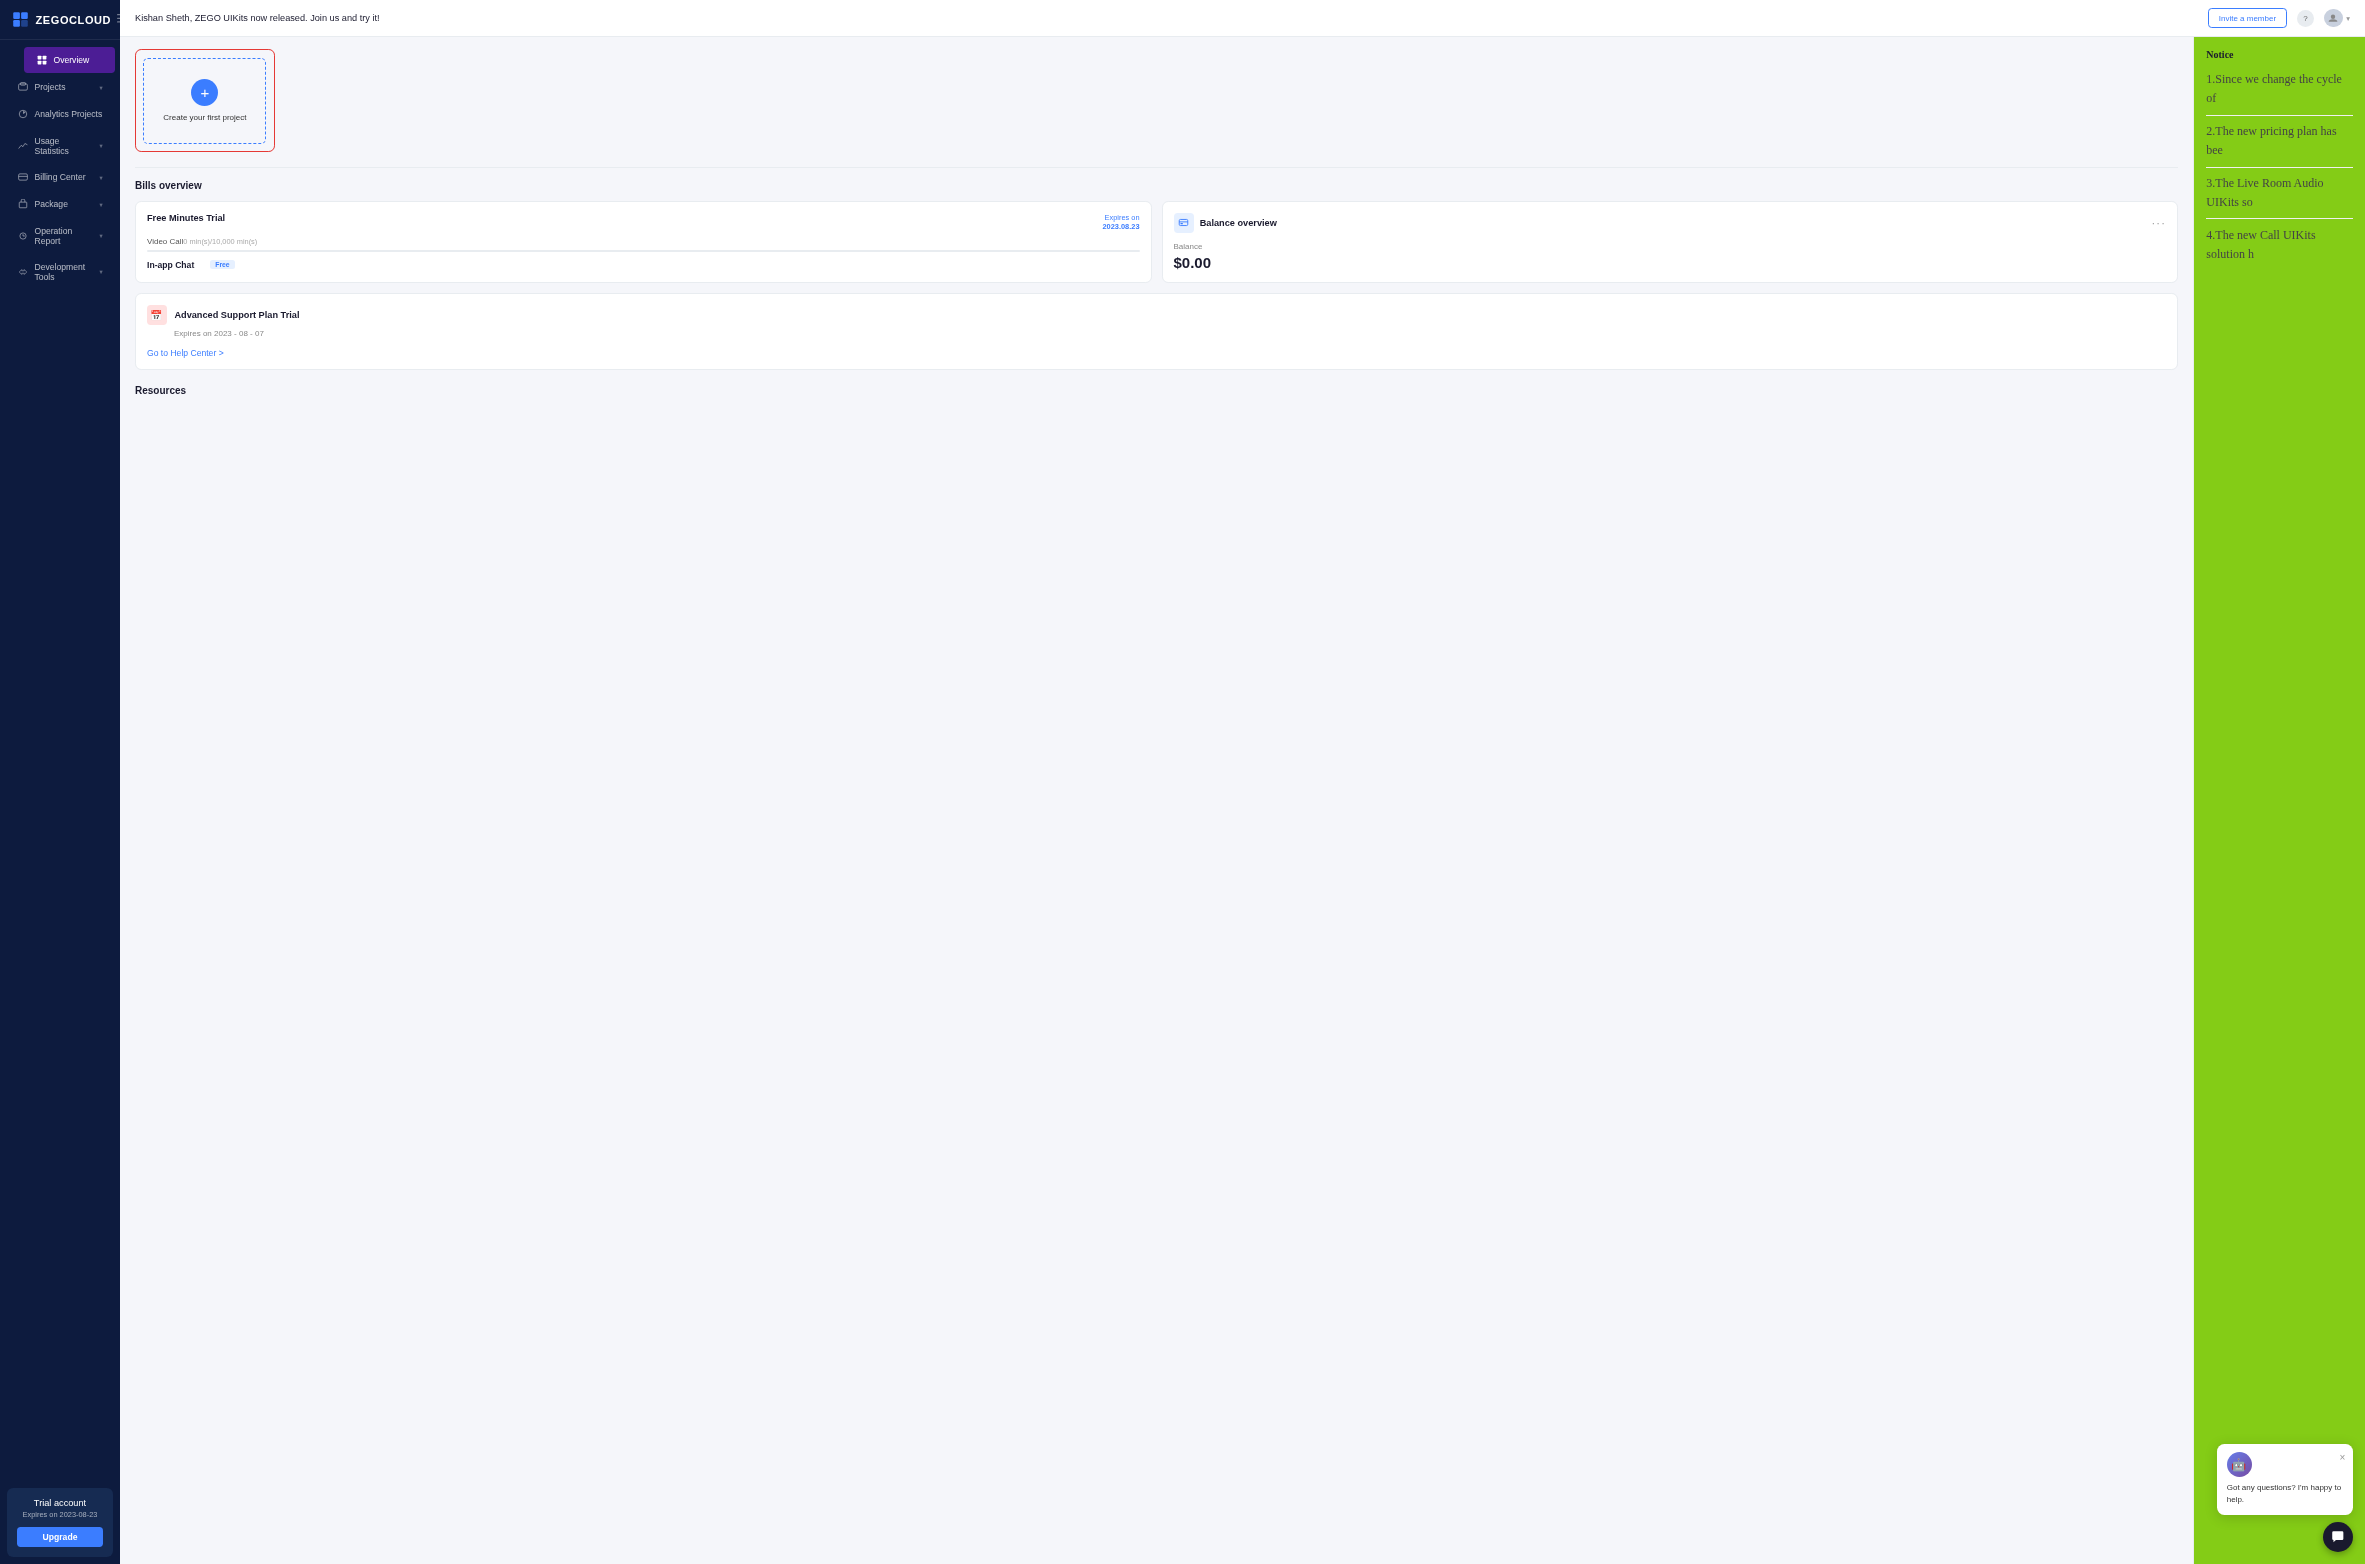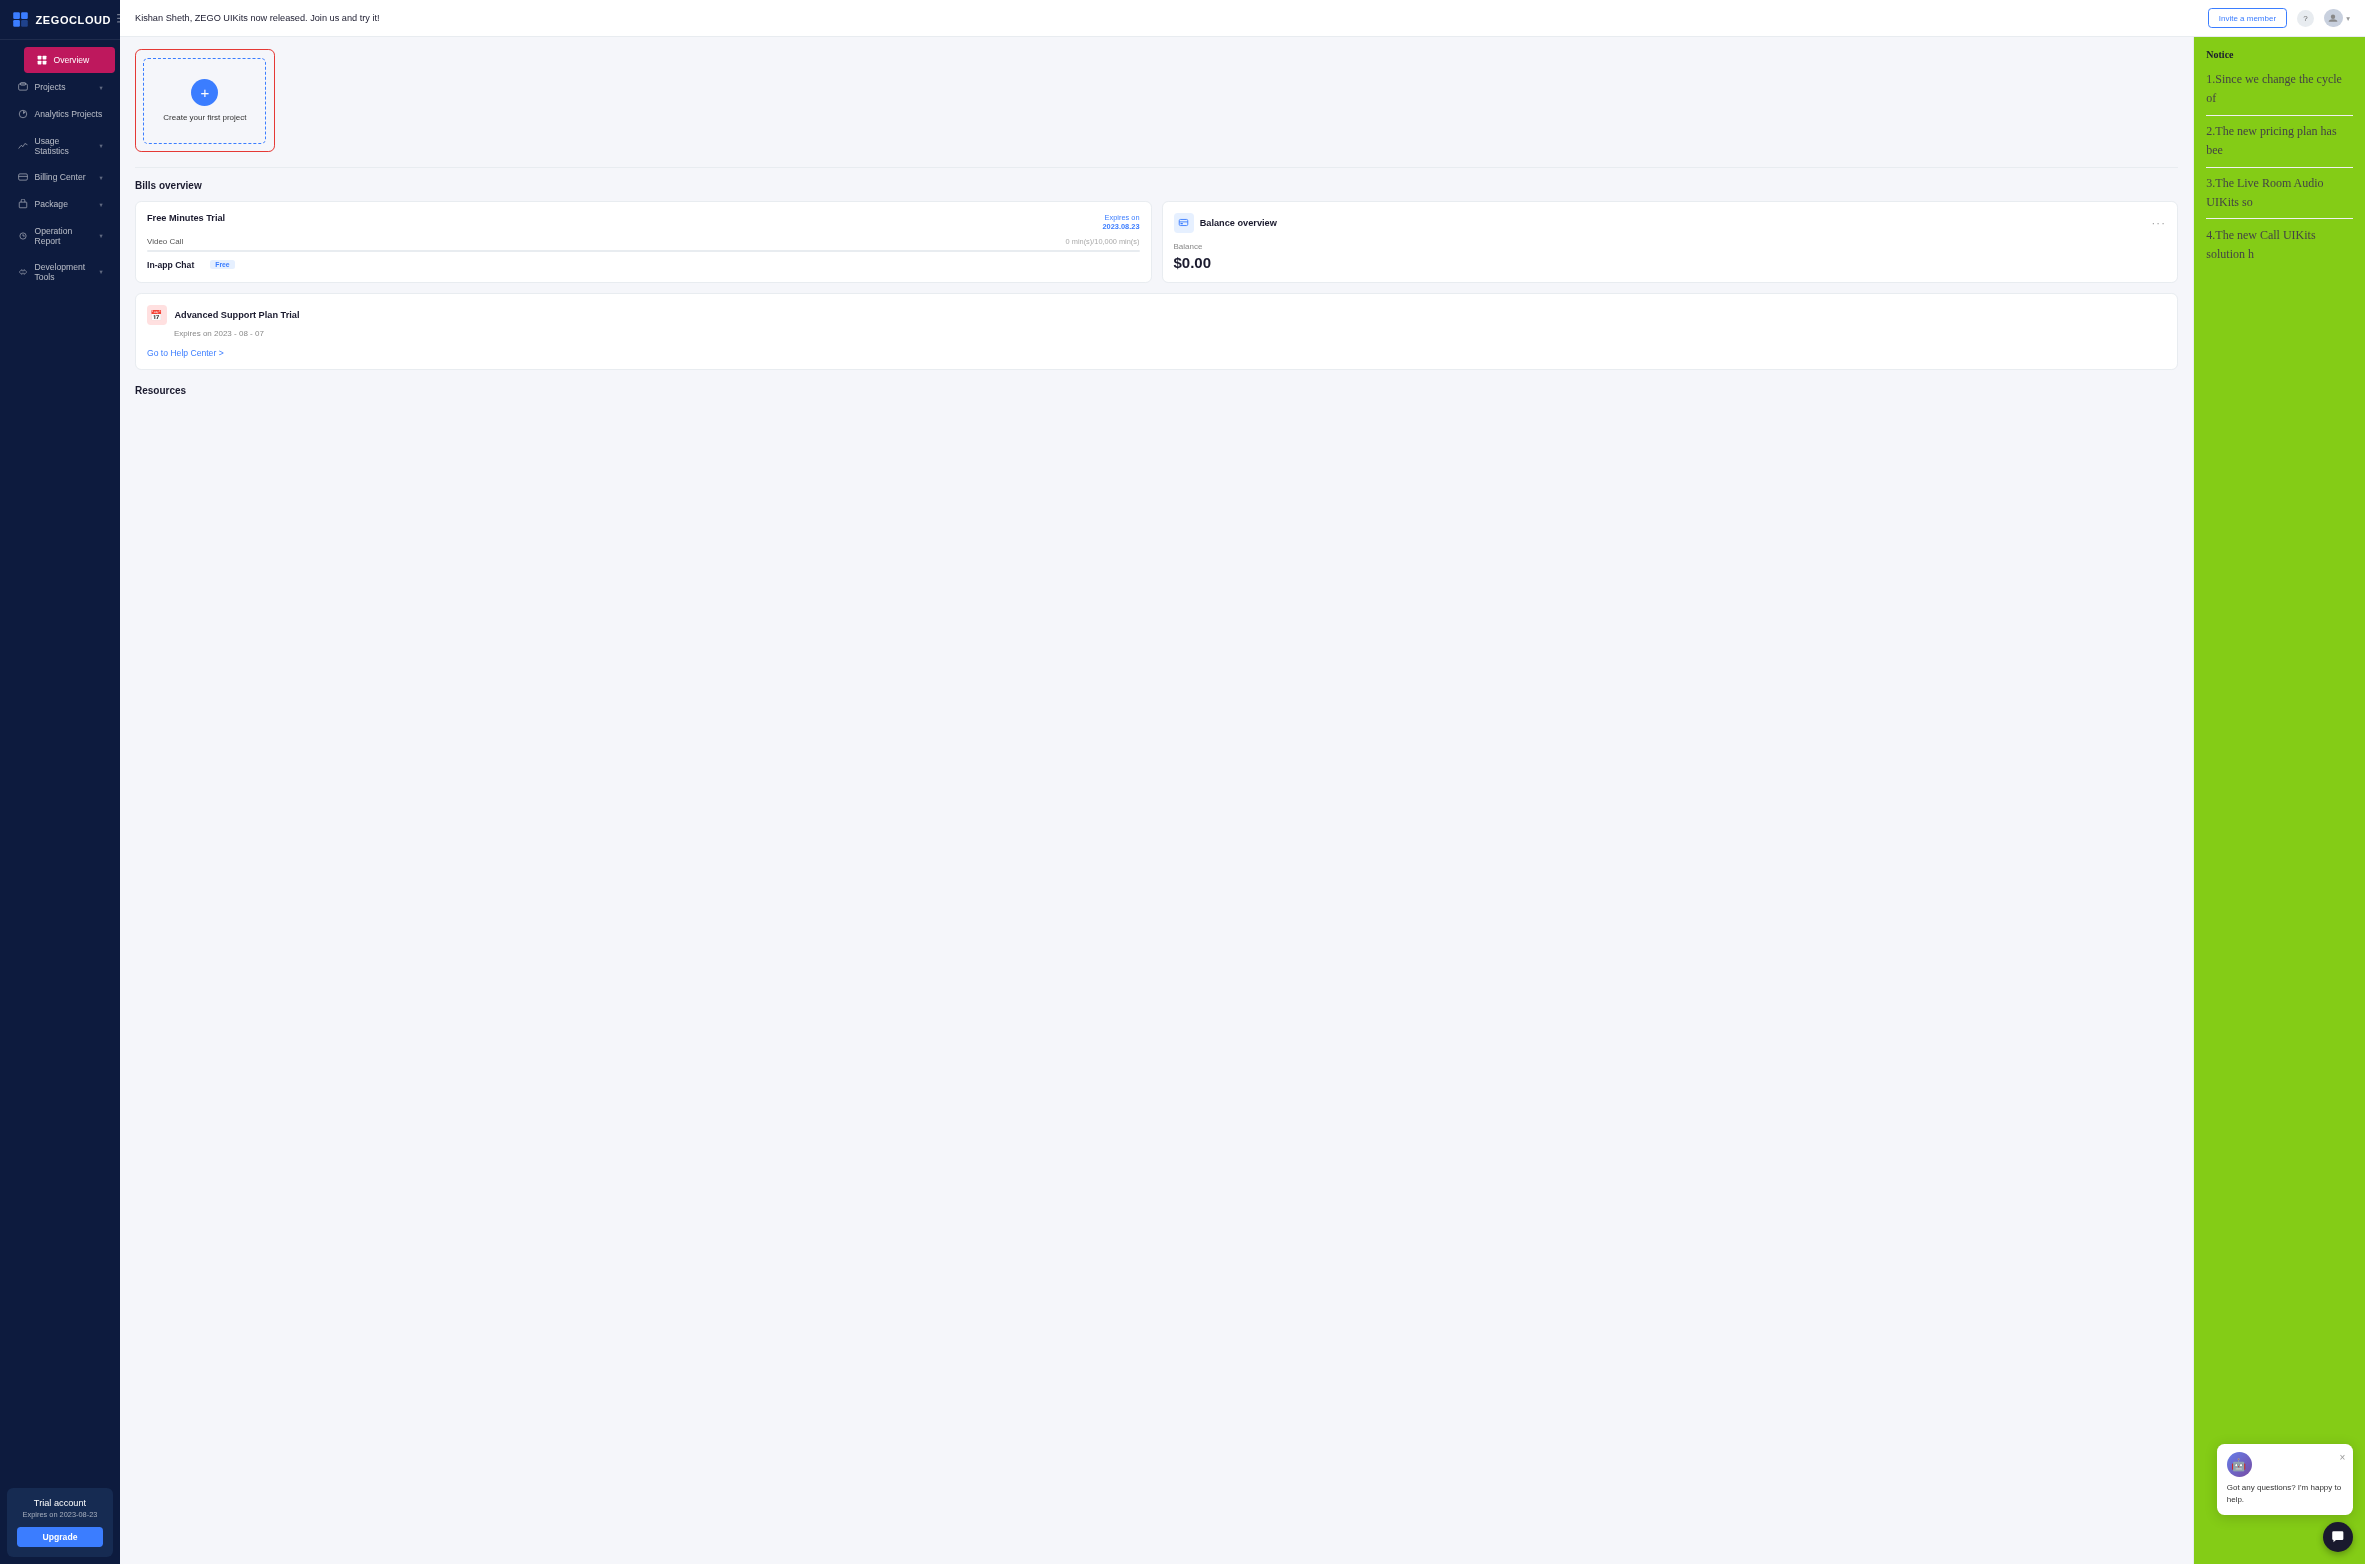--- a/index.html
+++ b/index.html
@@ -50,21 +50,21 @@
       align-items: center;
       padding: 7.4px 12.3px;
       cursor: pointer;
       border-radius: 3.7px;
       margin: 1.2px 5px;
       gap: 6.2px;
       color: rgba(255,255,255,0.7);
       font-size: 8.6px;
       transition: background 0.2s;
     }
-    .nav-item.active { background: #be185d; color: #fff; margin-left: 24px; }
+    .nav-item.active { background: #4c1d95; color: #fff; margin-left: 24px; }
     .nav-item-icon { width: 11px; height: 11px; display: flex; align-items: center; justify-content: center; flex-shrink: 0; }
     .nav-item-label { flex: 1; }
     .nav-item-chevron { opacity: 0.5; font-size: 6.2px; }
 
     .sidebar-footer {
       padding: 10px;
       background: #162b52;
       border-radius: 6.2px;
       margin: 7.4px;
       text-align: center;
@@ -192,21 +192,21 @@
     .bill-card-header { display: flex; align-items: center; gap: 6.2px; margin-bottom: 8.6px; }
     .bill-icon { width: 20px; height: 20px; border-radius: 3.7px; display: flex; align-items: center; justify-content: center; font-size: 10px; }
     .bill-card-title { font-size: 9.2px; font-weight: 600; color: #1a1a2e; flex: 1; }
     .bill-card-more { color: #999; cursor: pointer; font-size: 11px; letter-spacing: 1.2px; }
 
     .trial-card-header { display: flex; align-items: flex-start; justify-content: space-between; margin-bottom: 6.2px; }
     .trial-name { font-size: 9.2px; font-weight: 700; color: #1a1a2e; line-height: 1.3; }
     .expires-text { font-size: 7.4px; color: #3b7dff; font-weight: 500; }
     .expires-date { font-size: 7.4px; color: #3b7dff; font-weight: 600; }
 
-    .usage-row { display: flex; justify-content: space-between; align-items: center; margin-bottom: 3.7px; }
+    .usage-row { display: flex; align-items: center; margin-bottom: 3.7px; }
     .usage-label { font-size: 8px; color: #555; }
     .usage-value { font-size: 7.4px; color: #aaa; }
     .usage-bar { height: 2.5px; background: #e8ecf0; border-radius: 1.2px; margin-bottom: 7.4px; }
     .usage-fill { height: 100%; background: #3b7dff; border-radius: 1.2px; width: 0%; }
 
     .in-app-row { display: flex; align-items: center; gap: 16px; }
     .in-app-label { font-size: 8.6px; font-weight: 600; color: #1a1a2e; }
     .free-badge { background: #e6f0ff; color: #3b7dff; font-size: 6.8px; padding: 1.2px 5px; border-radius: 2.5px; font-weight: 600; }
 
     .balance-label { font-size: 8px; color: #888; margin-bottom: 3.7px; margin-top: 8px; }

